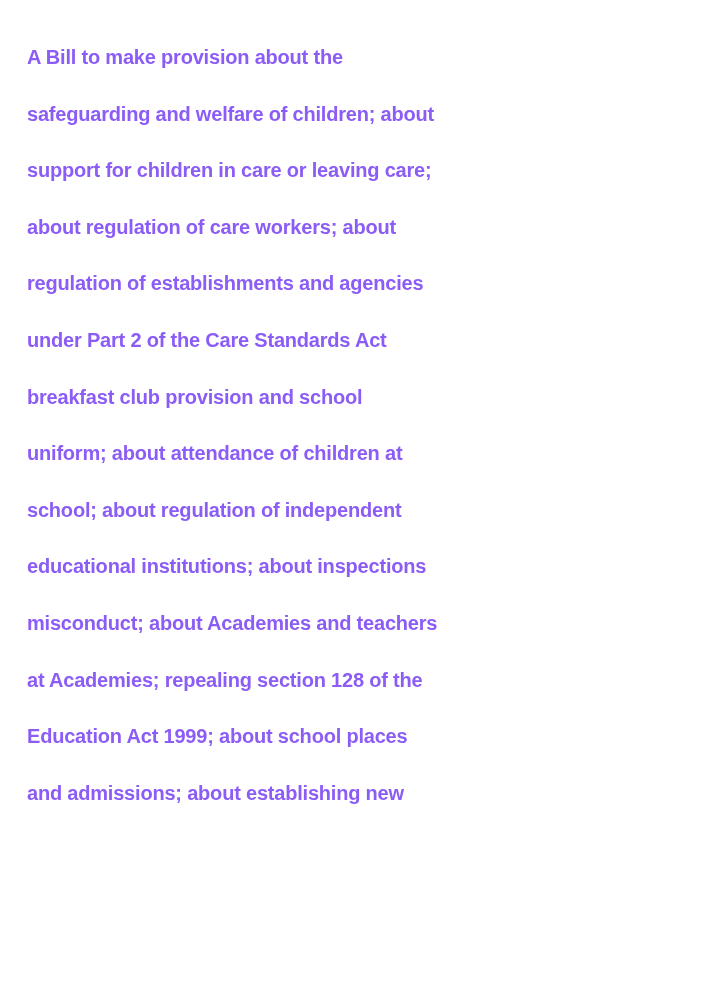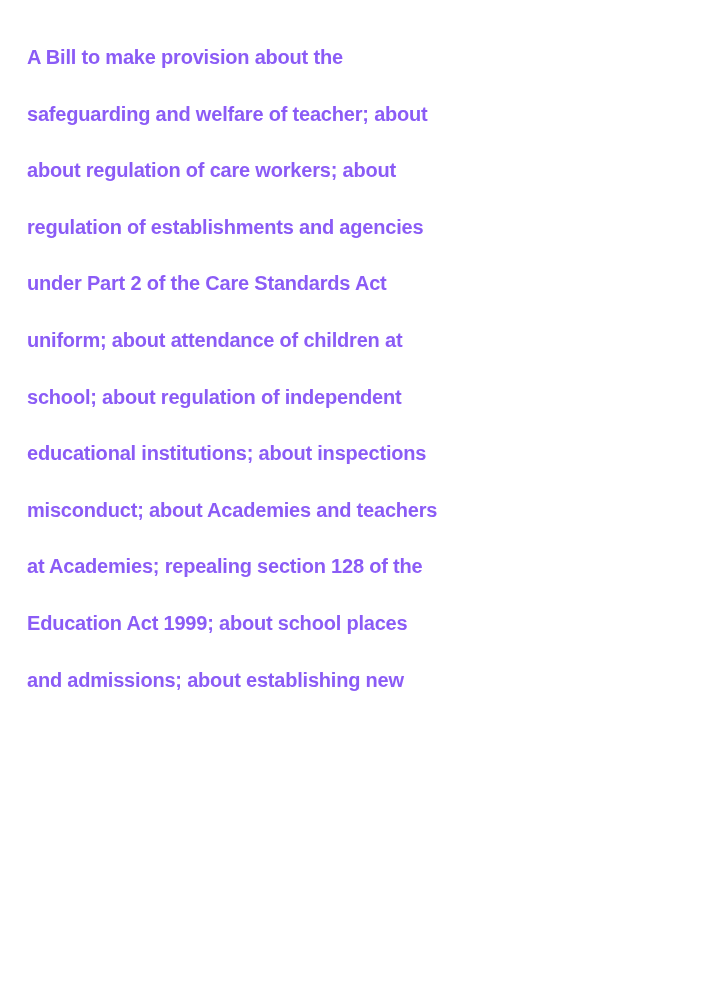--- a/index.html
+++ b/index.html
@@ -29,24 +29,26 @@
       display: block;
       white-space: nowrap;
       height: 56.6px;
     }
   </style>
 </head>
 <body>
 
 <div class="doc">
   <span class="line">A Bill to make provision about the</span>
-  <span class="line">safeguarding and welfare of teacher; about</span>
+  <span class="line">safeguarding and welfare of children; about</span>
+  <span class="line">support for children in care or leaving care;</span>
   <span class="line">about regulation of care workers; about</span>
   <span class="line">regulation of establishments and agencies</span>
   <span class="line">under Part 2 of the Care Standards Act</span>
+  <span class="line">breakfast club provision and school</span>
   <span class="line">uniform; about attendance of children at</span>
   <span class="line">school; about regulation of independent</span>
   <span class="line">educational institutions; about inspections</span>
   <span class="line">misconduct; about Academies and teachers</span>
   <span class="line">at Academies; repealing section 128 of the</span>
   <span class="line">Education Act 1999; about school places</span>
   <span class="line">and admissions; about establishing new</span>
 </div>
 
 </body></html>

